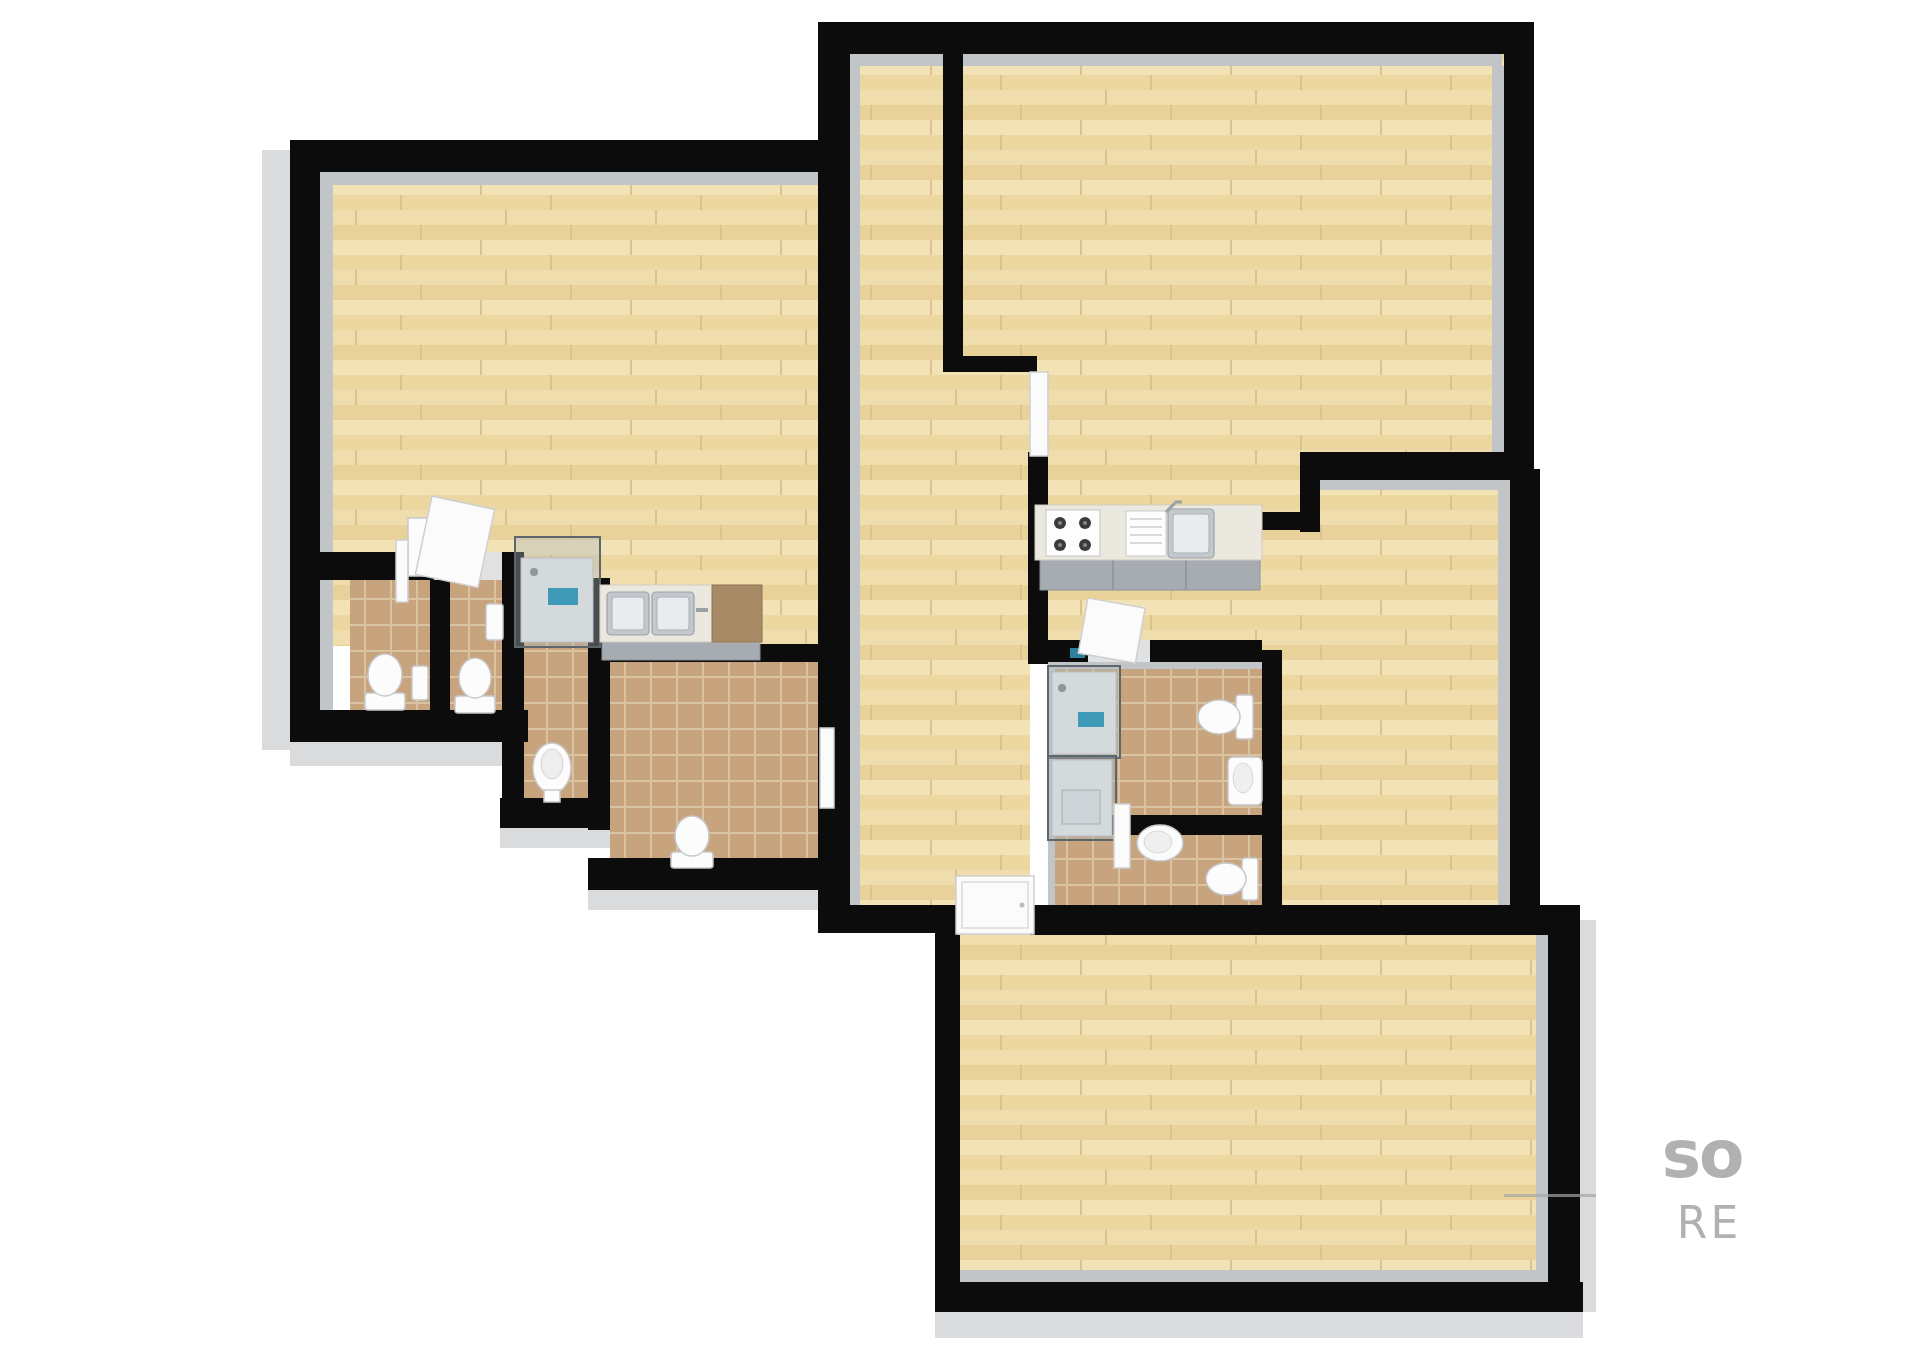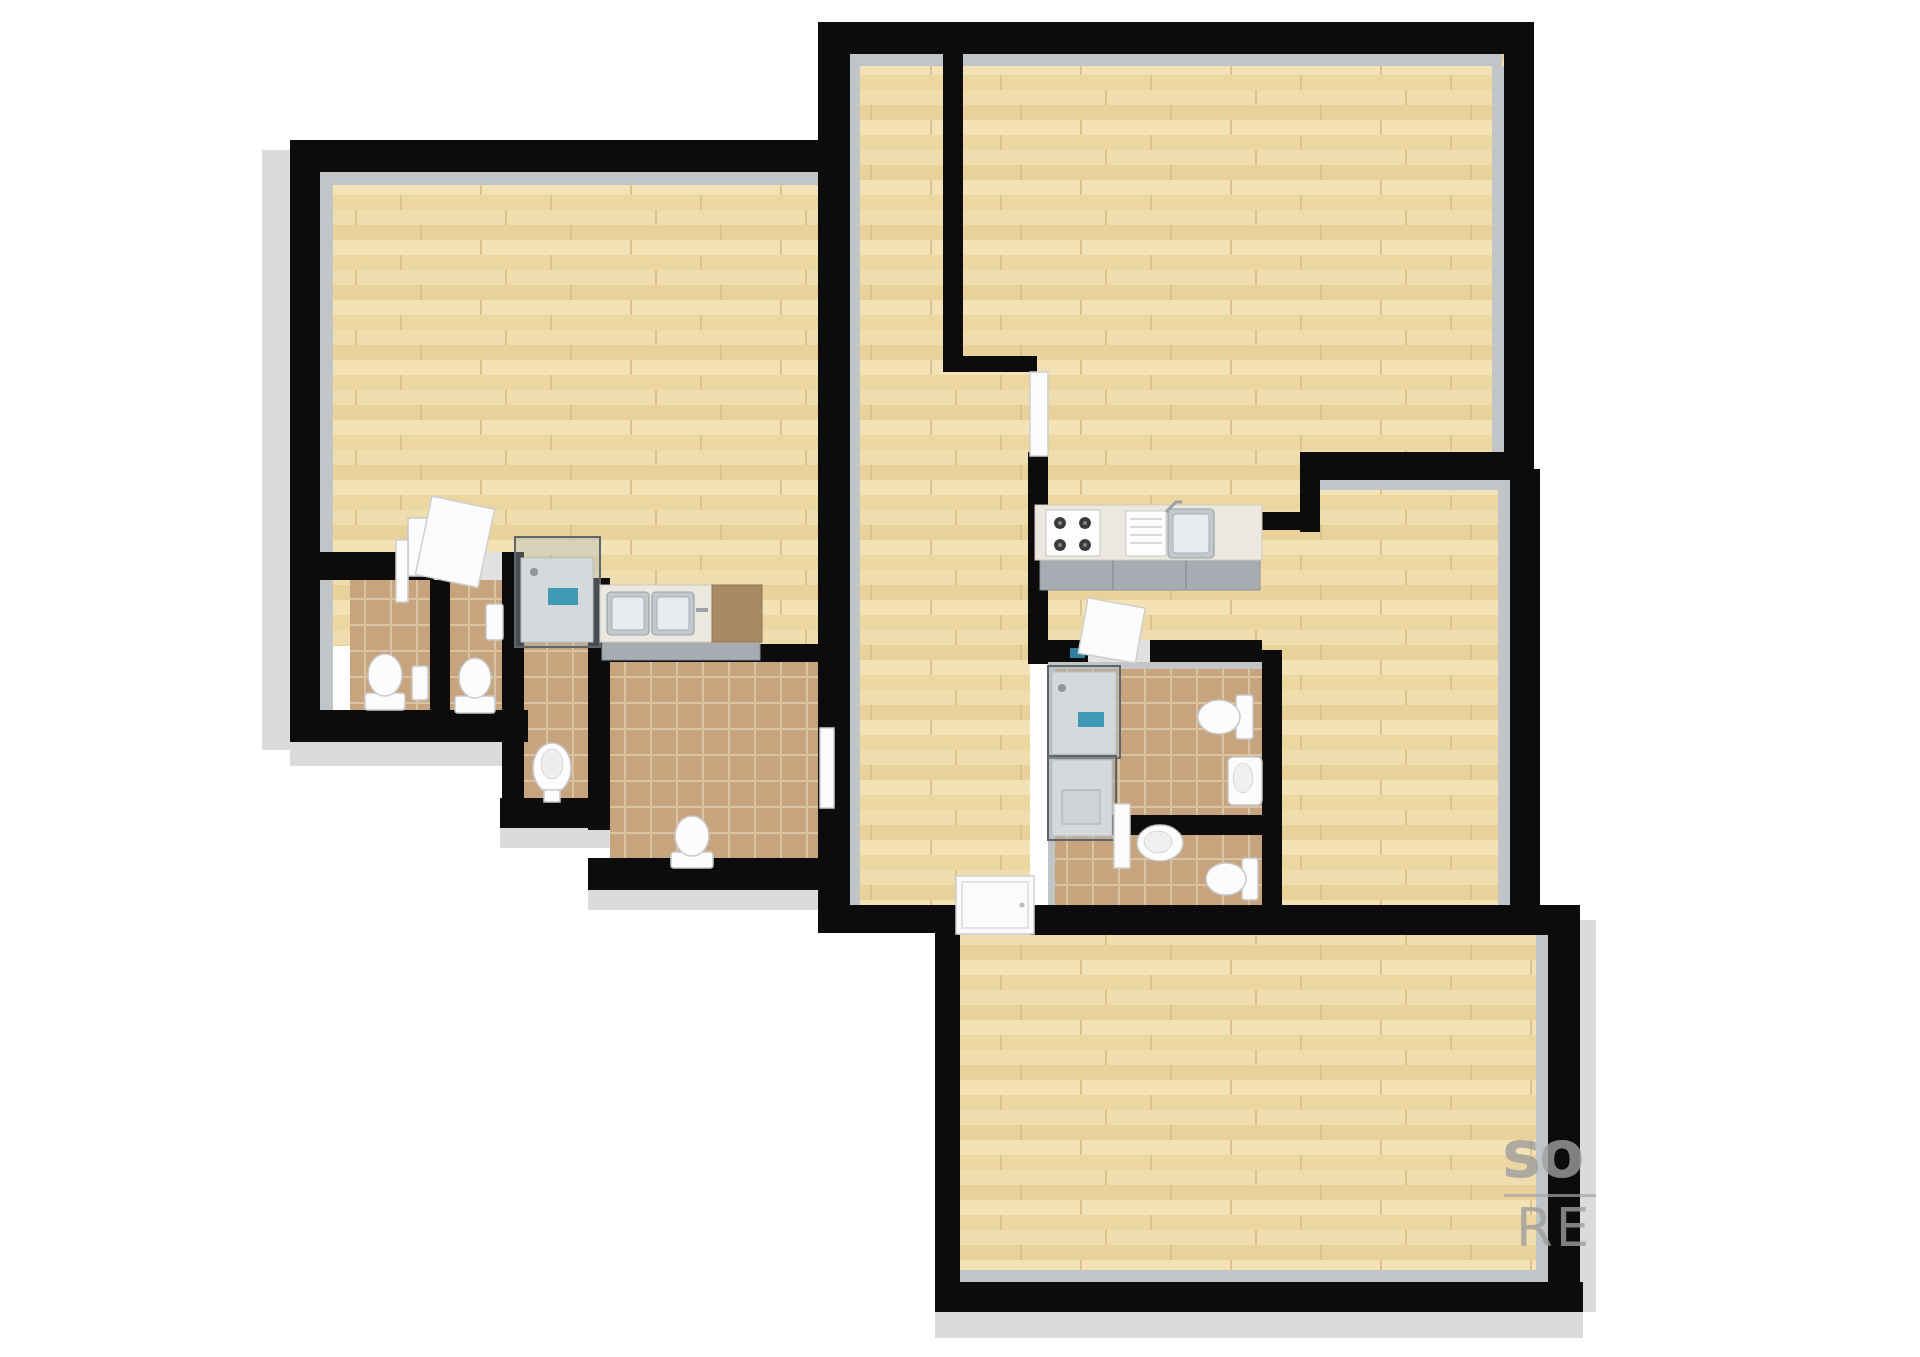--- a/index.html
+++ b/index.html
@@ -3,41 +3,41 @@
 <meta charset="utf-8">
 <style>
   :root{
     --bg:#ffffff; --wall:#0c0c0c; --ledge:#c2c5c8; --outer:#d9dbdd;
     --fix:#fcfcfc; --fixstroke:#c6c8ca; --steel:#c2c8cc; --steel-dk:#9aa2a8;
     --ctop:#eae8df; --cwood:#a98a66; --cab:#a6acb1; --glass:#aeb8bd;
     --mat:#3f9ab8; --wm:#9e9e9e;
   }
   html,body{margin:0;padding:0;background:var(--bg);}
   .stage{position:relative;width:1920px;height:1357px;background:var(--bg);overflow:hidden;
-         font-family:"DejaVu Sans","Liberation Sans",sans-serif;}
+         font-family:"DejaVu Sans","Liberation Sans",sans-serif;text-align:center;}
   svg{position:absolute;left:0;top:0;}
   .wall{fill:var(--wall);}
   .ledge{fill:var(--ledge);}
   .outerface{fill:var(--outer);}
   .wood{fill:url(#woodPat);}
   .tile{fill:url(#tilePat);}
   .fix{fill:var(--fix);stroke:var(--fixstroke);stroke-width:1.5;}
   .steel{fill:var(--steel);stroke:var(--steel-dk);stroke-width:1.2;}
   .glassbox{fill:var(--glass);fill-opacity:.38;stroke:#5d666b;stroke-width:2;}
   .tray{fill:#eceeef;stroke:#c0c4c7;stroke-width:1;}
   .door{fill:#fbfbfb;stroke:#cfcfcf;stroke-width:1.5;}
   .thresh{fill:#dfe1e3;}
   .ctop{fill:var(--ctop);stroke:#cfccc0;stroke-width:1;}
   .cabinet{fill:var(--cab);stroke:#8d9399;stroke-width:1;}
   .burner{fill:#3a3a3a;}
   .watermark{position:absolute;left:1502px;top:1122px;width:400px;color:rgba(158,158,158,.8);
              line-height:1;user-select:none;}
   .wm-1{font-size:66px;font-weight:bold;letter-spacing:-2px;display:block;}
   .wm-rule{display:block;width:92px;height:0;border-top:3px solid rgba(165,165,165,.7);margin:6px 0 4px 2px;}
-  .wm-2{font-size:53px;font-weight:400;letter-spacing:3px;display:block;margin-left:14px;}
+  .wm-2{font-size:44px;font-weight:400;letter-spacing:3px;display:block;margin-left:14px;}
 </style>
 </head>
 <body>
 
 <div class="stage">
 <svg width="1920" height="1357" viewBox="0 0 1920 1357">
   <defs>
     <pattern id="woodPat" width="150" height="60" patternUnits="userSpaceOnUse">
       <rect width="150" height="60" fill="#eedaa9"></rect>
       <rect y="0" width="150" height="15" fill="#f3e2b6"></rect>

